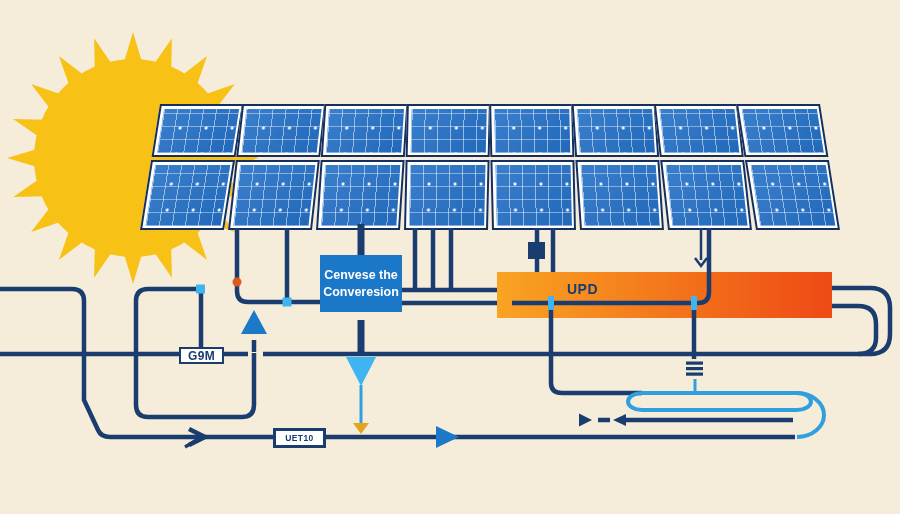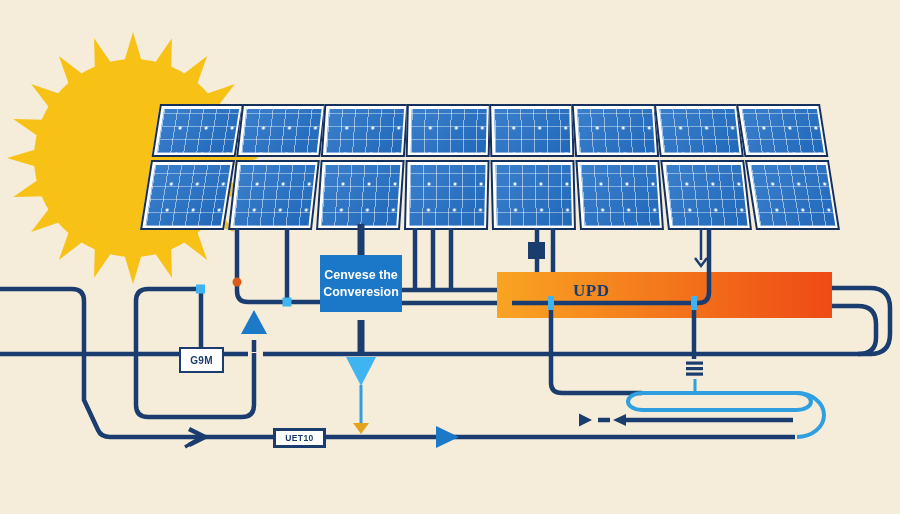--- a/index.html
+++ b/index.html
@@ -22,30 +22,30 @@
       radial-gradient(circle, rgba(255,255,255,.95) 1.1px, rgba(255,255,255,0) 2px),
       repeating-linear-gradient(90deg, rgba(255,255,255,.5) 0 1px, rgba(255,255,255,0) 1px 13px),
       repeating-linear-gradient(0deg, rgba(255,255,255,.42) 0 1px, rgba(255,255,255,0) 1px 13px),
       linear-gradient(135deg, rgba(255,255,255,.10), rgba(0,0,40,.08));
     background-size:26px 26px, auto, auto, auto;
     background-position:6px 6px, 0 0, 0 0, 0 0;}
 
   
   #bus-bar{left:497px;top:272px;width:335px;height:46px;
     background:linear-gradient(90deg,var(--bar-start,#F9A422),var(--bar-end,#EE4A15));}
-  #bus-bar .lbl{position:absolute;left:76px;top:9px;font-size:17px;font-weight:bold;
-    color:var(--navy,#1B3C6E);letter-spacing:.5px;font-family:Liberation Serif, serif;}
+  #bus-bar .lbl{position:absolute;left:70px;top:9px;font-size:14px;font-weight:bold;
+    color:var(--navy,#1B3C6E);letter-spacing:.5px;}
   #converter-box{left:320px;top:255px;width:82px;height:57px;
     background:var(--box-blue,#1B77C8);color:#fff;font-weight:bold;font-size:12.5px;
     line-height:1.3;display:flex;flex-direction:column;
     justify-content:center;text-align:center;}
   .small-box{background:#fff;border:2.5px solid var(--navy,#1B3C6E);box-sizing:border-box;
     display:flex;align-items:center;justify-content:center;
     color:var(--navy,#1B3C6E);font-weight:bold;}
-  #meter-box{left:179px;top:347px;width:45px;height:26px;font-size:10px;letter-spacing:.3px;}
+  #meter-box{left:179px;top:347px;width:45px;height:17px;font-size:12px;letter-spacing:.3px;}
   #inverter-box{left:273px;top:428px;width:53px;height:20px;font-size:8.5px;border-width:3px;letter-spacing:.4px;}
 
   
   .navy path, .navy polyline{stroke:var(--navy,#1B3C6E);stroke-width:4.5;fill:none;}
   .navy .w7{stroke-width:7;}
   .navy .w2{stroke-width:2.5;}
   .navy .w3{stroke-width:3.5;}
   .navy polygon{fill:var(--navy,#1B3C6E);stroke:none;}
   .navy rect{fill:var(--navy,#1B3C6E);}
   .lb path{stroke:var(--lightblue,#2F9FE0);stroke-width:4;fill:none;}

